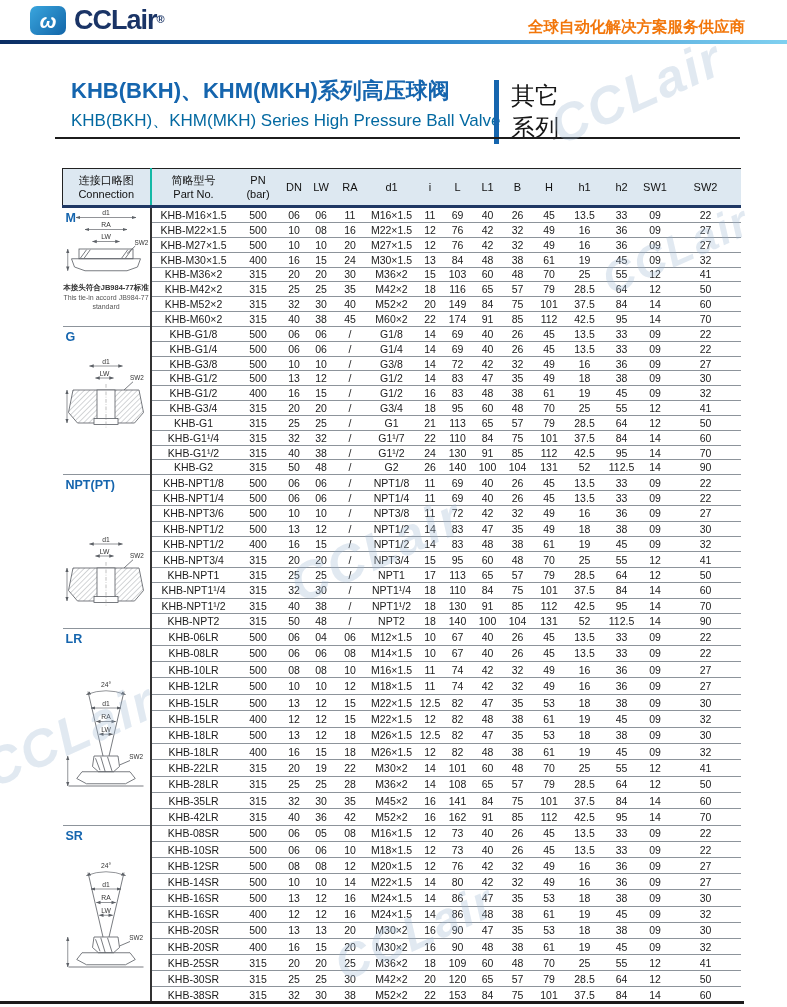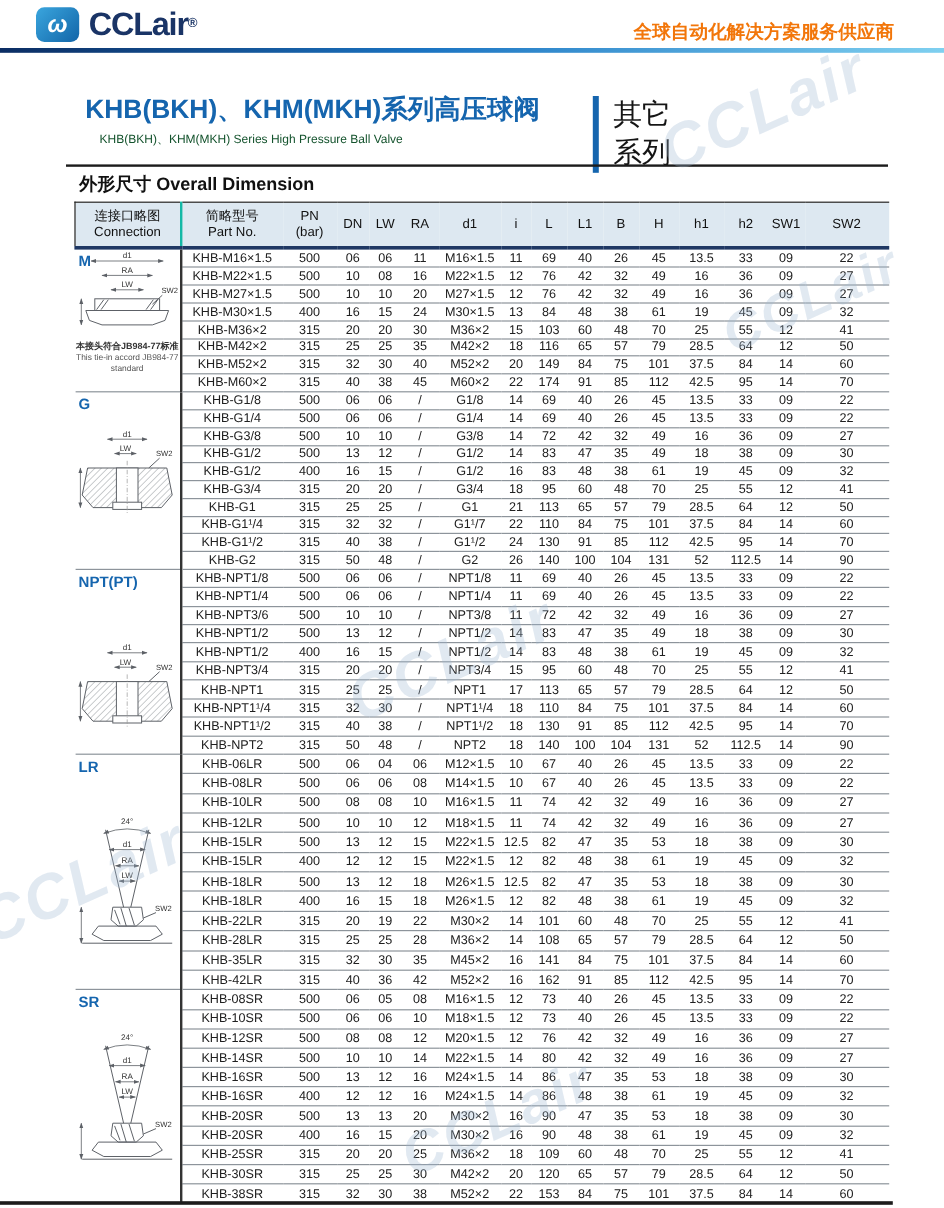--- a/index.html
+++ b/index.html
@@ -12,21 +12,21 @@
             display:flex;align-items:center;justify-content:center;}
   .logo-box span{color:#fff;font-size:20px;font-weight:bold;font-style:italic;line-height:1;}
   .logo-text{font-size:27px;font-weight:bold;color:#1a3466;letter-spacing:-1px;}
   .logo-reg{font-size:11px;color:#1a3466;vertical-align:super;font-weight:bold;}
   .tagline{position:absolute;right:42px;top:17px;font-size:15.5px;font-weight:bold;color:#f2760a;}
   .brandrule{position:absolute;left:0;top:40px;width:787px;height:4px;
              background:linear-gradient(90deg,#0b2d63 0%,#1b74c2 45%,#7fd0f0 100%);}
 
   
   .title-zh{position:absolute;left:71px;top:76px;font-size:22px;font-weight:bold;color:#1565ae;text-align:right;}
-  .title-en{position:absolute;left:83px;top:109px;font-size:10px;color:#14532d;}
+  .title-en{position:absolute;left:71px;top:109px;font-size:17px;color:#0369a1;}
   .side-label{position:absolute;left:494px;top:80px;border-left:5px solid #1565ae;padding-left:12px;
               font-family:"Liberation Serif","DejaVu Serif",serif;font-size:24px;color:#151515;line-height:32px;}
   .title-rule{position:absolute;left:55px;top:137px;width:685px;height:2px;background:#1c1c1c;}
   .section-heading{position:absolute;left:66px;top:144px;font-size:15px;font-weight:bold;color:#111;}
 
   
   table.dim{position:absolute;left:62px;top:168px;width:678px;height:835px;
             border-collapse:collapse;table-layout:fixed;}
   thead th{background:#dde8f1;border-top:1.5px solid #222;border-bottom:3px solid #1f3864;
            font-size:11px;font-weight:400;color:#111;height:36px;line-height:14px;padding:0;}
@@ -86,21 +86,20 @@
   <div class="tagline">全球自动化解决方案服务供应商</div>
   <div class="brandrule"></div>
 
   <div class="title-zh">KHB(BKH)、KHM(MKH)系列高压球阀</div>
   <div class="title-en">KHB(BKH)、KHM(MKH) Series High Pressure Ball Valve</div>
   <div class="side-label">
     <div>其它</div>
     <div>系列</div>
   </div>
   <div class="title-rule"></div>
-  <div class="section-heading">外形尺寸 Overall Dimension</div>
 
   <table class="dim">
     <colgroup>
       <col style="width:88px">
         <col style="width:85px">
         <col style="width:45px">
         <col style="width:27px">
       <col style="width:27px">
         <col style="width:31px">
         <col style="width:52px">

